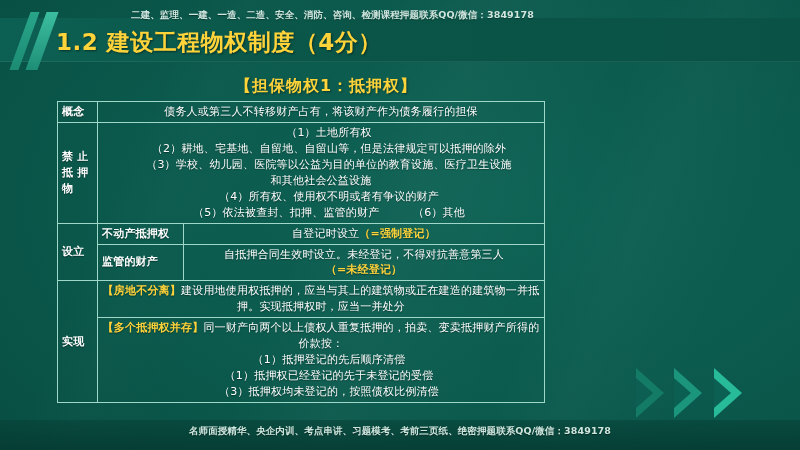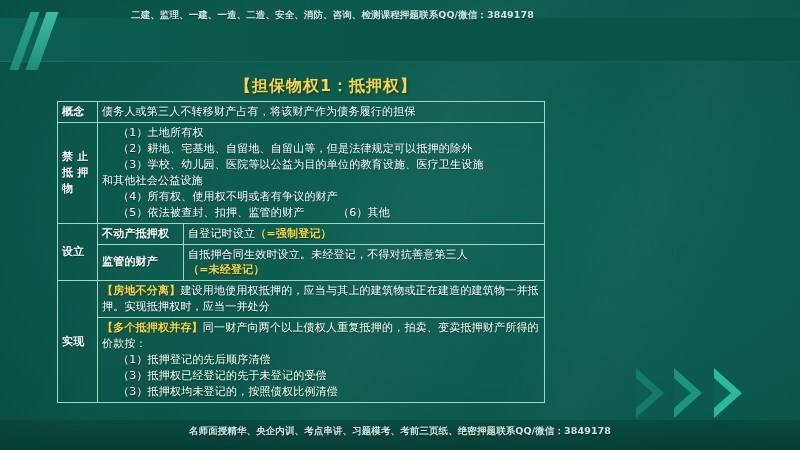--- a/index.html
+++ b/index.html
@@ -137,21 +137,21 @@
   }
   .lbl-vert { letter-spacing: 0; }
   .sublbl {
     width: 86px;
     text-align: left;
     font-weight: 700;
     font-size: 11.5px;
     color: #ffffff;
     margin-top: 42px;
   }
-  .body-cell { padding: 3px 6px; }
+  .body-cell { padding: 3px 6px; text-align: center; }
   .tight { line-height: 1.42; }
   .ind { padding-left: 16px; display: block; }
   .flat { padding-left: 0; display: block; }
   .mark { color: #ffd33a; font-weight: 700; }
   .mark-inline { color: #ffd33a; font-weight: 700; }
 
   
   .chevrons {
     position: absolute;
     right: 14px; bottom: 26px;
@@ -220,20 +220,21 @@
   <div class="wm" style="left:420px; top:240px;"></div>
 
   <div class="header-band"></div>
 
   <div class="slashes">
     <div class="slash s1"></div>
     <div class="slash s2"></div>
   </div>
 
   <div class="promo-top">二建、监理、一建、一造、二造、安全、消防、咨询、检测课程押题联系QQ/微信：3849178</div>
+  <div class="slide-title">1.2 建设工程物权制度（4分）</div>
   <div class="subtitle">【担保物权1：抵押权】</div>
 
   <table class="tbl">
     <colgroup>
       <col style="width:40px">
       <col style="width:86px">
       <col>
     </colgroup>
     <tbody>
 
@@ -278,21 +279,21 @@
         <td class="lbl" rowspan="2">实现</td>
         <td class="body-cell tight" colspan="2">
           <span class="mark-inline">【房地不分离】</span><span>建设用地使用权抵押的，应当与其上的建筑物或正在建造的建筑物一并抵押。实现抵押权时，应当一并处分</span>
         </td>
       </tr>
 
       <tr>
         <td class="body-cell tight" colspan="2">
           <span class="mark-inline">【多个抵押权并存】</span><span>同一财产向两个以上债权人重复抵押的，拍卖、变卖抵押财产所得的价款按：</span>
           <span class="ind">（1）抵押登记的先后顺序清偿</span>
-          <span class="ind">（3）抵押权已经登记的先于未登记的受偿</span>
+          <span class="ind">（1）抵押权已经登记的先于未登记的受偿</span>
           <span class="ind">（3）抵押权均未登记的，按照债权比例清偿</span>
         </td>
       </tr>
 
     </tbody>
   </table>
 
   <div class="chevrons">
     <div class="chev c1"></div>
     <div class="chev c2"></div>

